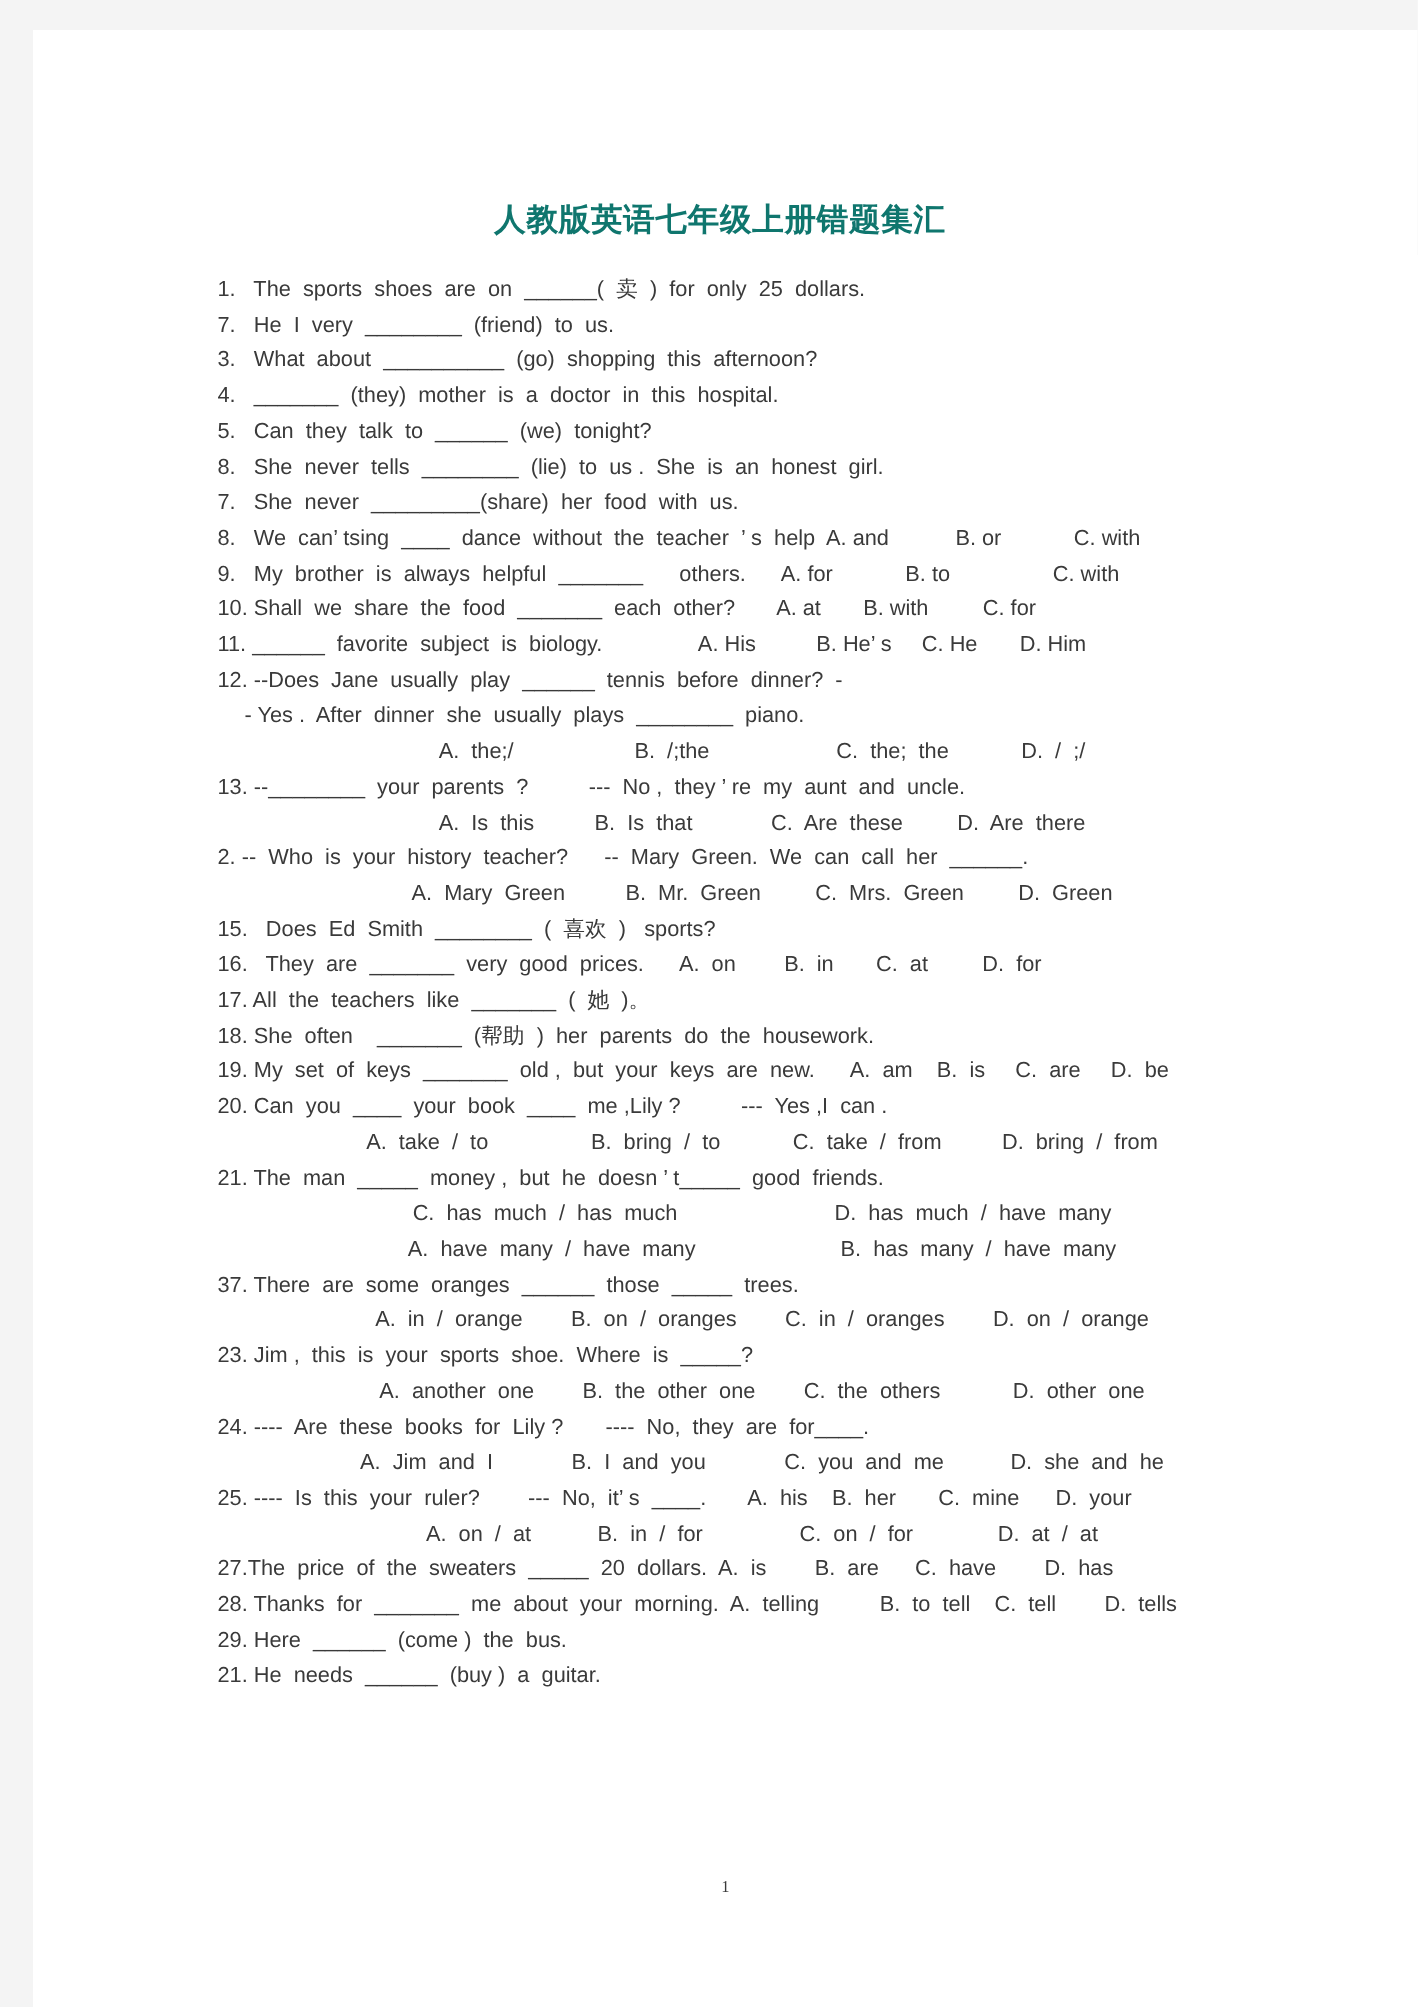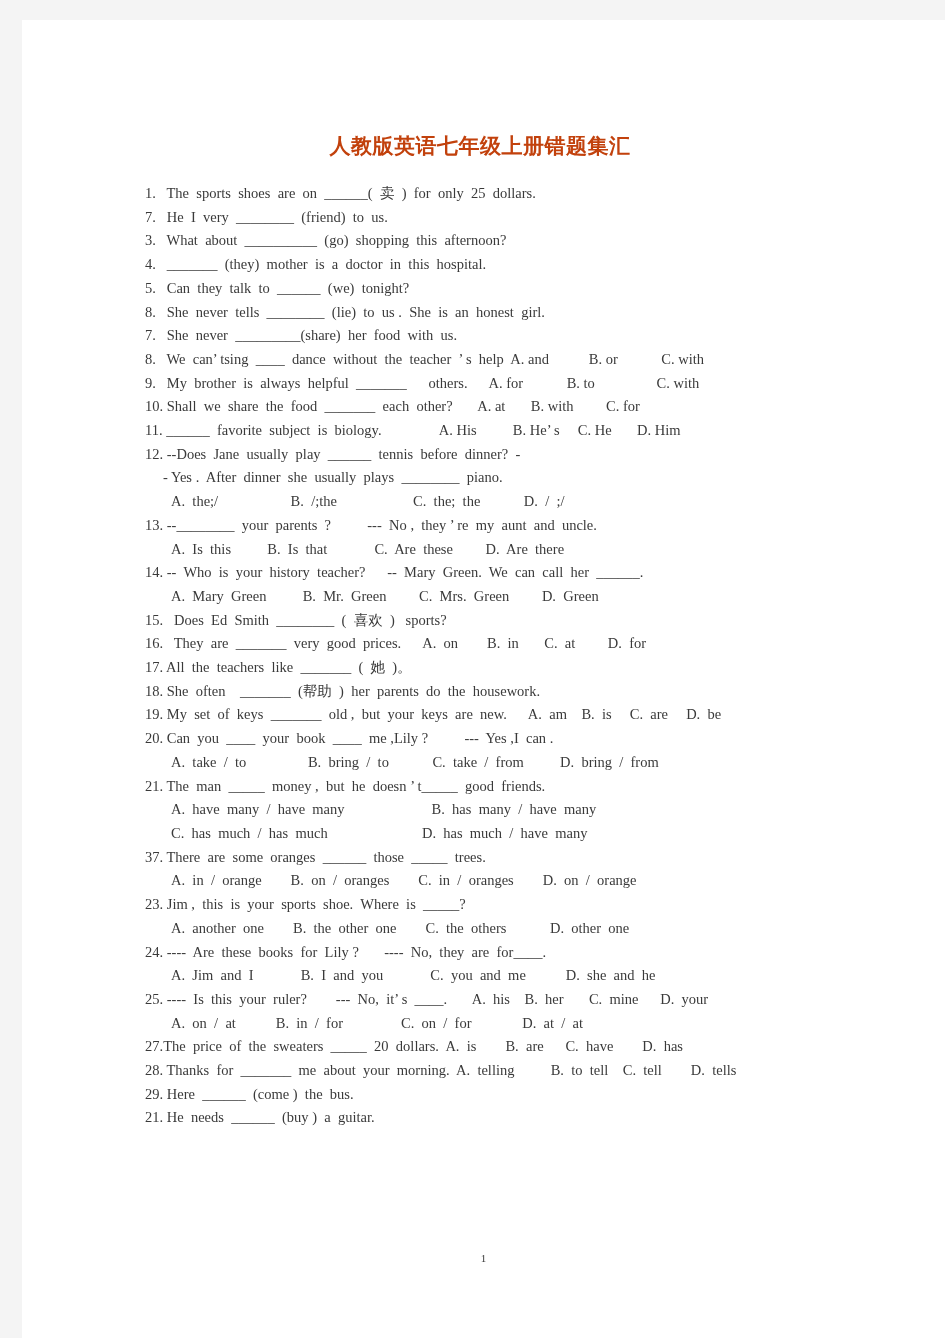--- a/index.html
+++ b/index.html
@@ -26,35 +26,36 @@
     position: absolute;
     left: 123px;   
     top: 112px;
     width: 700px;
   }
   .doc-title {
     text-align: center;
     font-family: "Liberation Serif", "DejaVu Serif", serif;
     font-size: 21px;
     font-weight: 700;
-    color: #c2410c;
+    color: #0f766e;
     letter-spacing: 0.5px;
     margin: 0 0 22px 0;
     padding-right: 30px;
   }
   .q {
     display: block;
     font-size: 14.5px;
     line-height: 23.7px;
     color: #3a3a3a;
     white-space: pre;
-    font-family: Liberation Serif, serif;
+    font-family: Liberation Sans, sans-serif;
   }
   .q.sub {
     padding-left: 26px;
+    text-align: center;
   }
   .q.sub2 {
     padding-left: 18px;
   }
   #footer {
     position: absolute;
     left: 0;
     top: 1232px;
     width: 923px;
     text-align: center;
@@ -82,32 +83,32 @@
         <div class="q">7.   She  never  _________(share)  her  food  with  us.</div>
         <div class="q">8.   We  can’ tsing  ____  dance  without  the  teacher  ’ s  help  A. and           B. or            C. with</div>
         <div class="q">9.   My  brother  is  always  helpful  _______      others.      A. for            B. to                 C. with</div>
         <div class="q">10. Shall  we  share  the  food  _______  each  other?       A. at       B. with         C. for</div>
         <div class="q">11. ______  favorite  subject  is  biology.                A. His          B. He’ s     C. He       D. Him</div>
         <div class="q">12. --Does  Jane  usually  play  ______  tennis  before  dinner?  -</div>
         <div class="q sub2">- Yes .  After  dinner  she  usually  plays  ________  piano.</div>
         <div class="q sub">A.  the;/                    B.  /;the                     C.  the;  the            D.  /  ;/</div>
         <div class="q">13. --________  your  parents  ?          ---  No ,  they ’ re  my  aunt  and  uncle.</div>
         <div class="q sub">A.  Is  this          B.  Is  that             C.  Are  these         D.  Are  there</div>
-        <div class="q">14. --  Who  is  your  history  teacher?      --  Mary  Green.  We  can  call  her  ______.</div>
+        <div class="q">2. --  Who  is  your  history  teacher?      --  Mary  Green.  We  can  call  her  ______.</div>
         <div class="q sub">A.  Mary  Green          B.  Mr.  Green         C.  Mrs.  Green         D.  Green</div>
         <div class="q">15.   Does  Ed  Smith  ________  (  喜欢  )   sports?</div>
         <div class="q">16.   They  are  _______  very  good  prices.      A.  on        B.  in       C.  at         D.  for</div>
         <div class="q">17. All  the  teachers  like  _______  (  她  )。</div>
         <div class="q">18. She  often    _______  (帮助  )  her  parents  do  the  housework.</div>
         <div class="q">19. My  set  of  keys  _______  old ,  but  your  keys  are  new.      A.  am    B.  is     C.  are     D.  be</div>
         <div class="q">20. Can  you  ____  your  book  ____  me ,Lily ?          ---  Yes ,I  can .</div>
         <div class="q sub">A.  take  /  to                 B.  bring  /  to            C.  take  /  from          D.  bring  /  from</div>
         <div class="q">21. The  man  _____  money ,  but  he  doesn ’ t_____  good  friends.</div>
+        <div class="q sub">C.  has  much  /  has  much                          D.  has  much  /  have  many</div>
         <div class="q sub">A.  have  many  /  have  many                        B.  has  many  /  have  many</div>
-        <div class="q sub">C.  has  much  /  has  much                          D.  has  much  /  have  many</div>
         <div class="q">37. There  are  some  oranges  ______  those  _____  trees.</div>
         <div class="q sub">A.  in  /  orange        B.  on  /  oranges        C.  in  /  oranges        D.  on  /  orange</div>
         <div class="q">23. Jim ,  this  is  your  sports  shoe.  Where  is  _____?</div>
         <div class="q sub">A.  another  one        B.  the  other  one        C.  the  others            D.  other  one</div>
         <div class="q">24. ----  Are  these  books  for  Lily ?       ----  No,  they  are  for____.</div>
         <div class="q sub">A.  Jim  and  I             B.  I  and  you             C.  you  and  me           D.  she  and  he</div>
         <div class="q">25. ----  Is  this  your  ruler?        ---  No,  it’ s  ____.       A.  his    B.  her       C.  mine      D.  your</div>
         <div class="q sub">A.  on  /  at           B.  in  /  for                C.  on  /  for              D.  at  /  at</div>
         <div class="q">27.The  price  of  the  sweaters  _____  20  dollars.  A.  is        B.  are      C.  have        D.  has</div>
         <div class="q">28. Thanks  for  _______  me  about  your  morning.  A.  telling          B.  to  tell    C.  tell        D.  tells</div>

